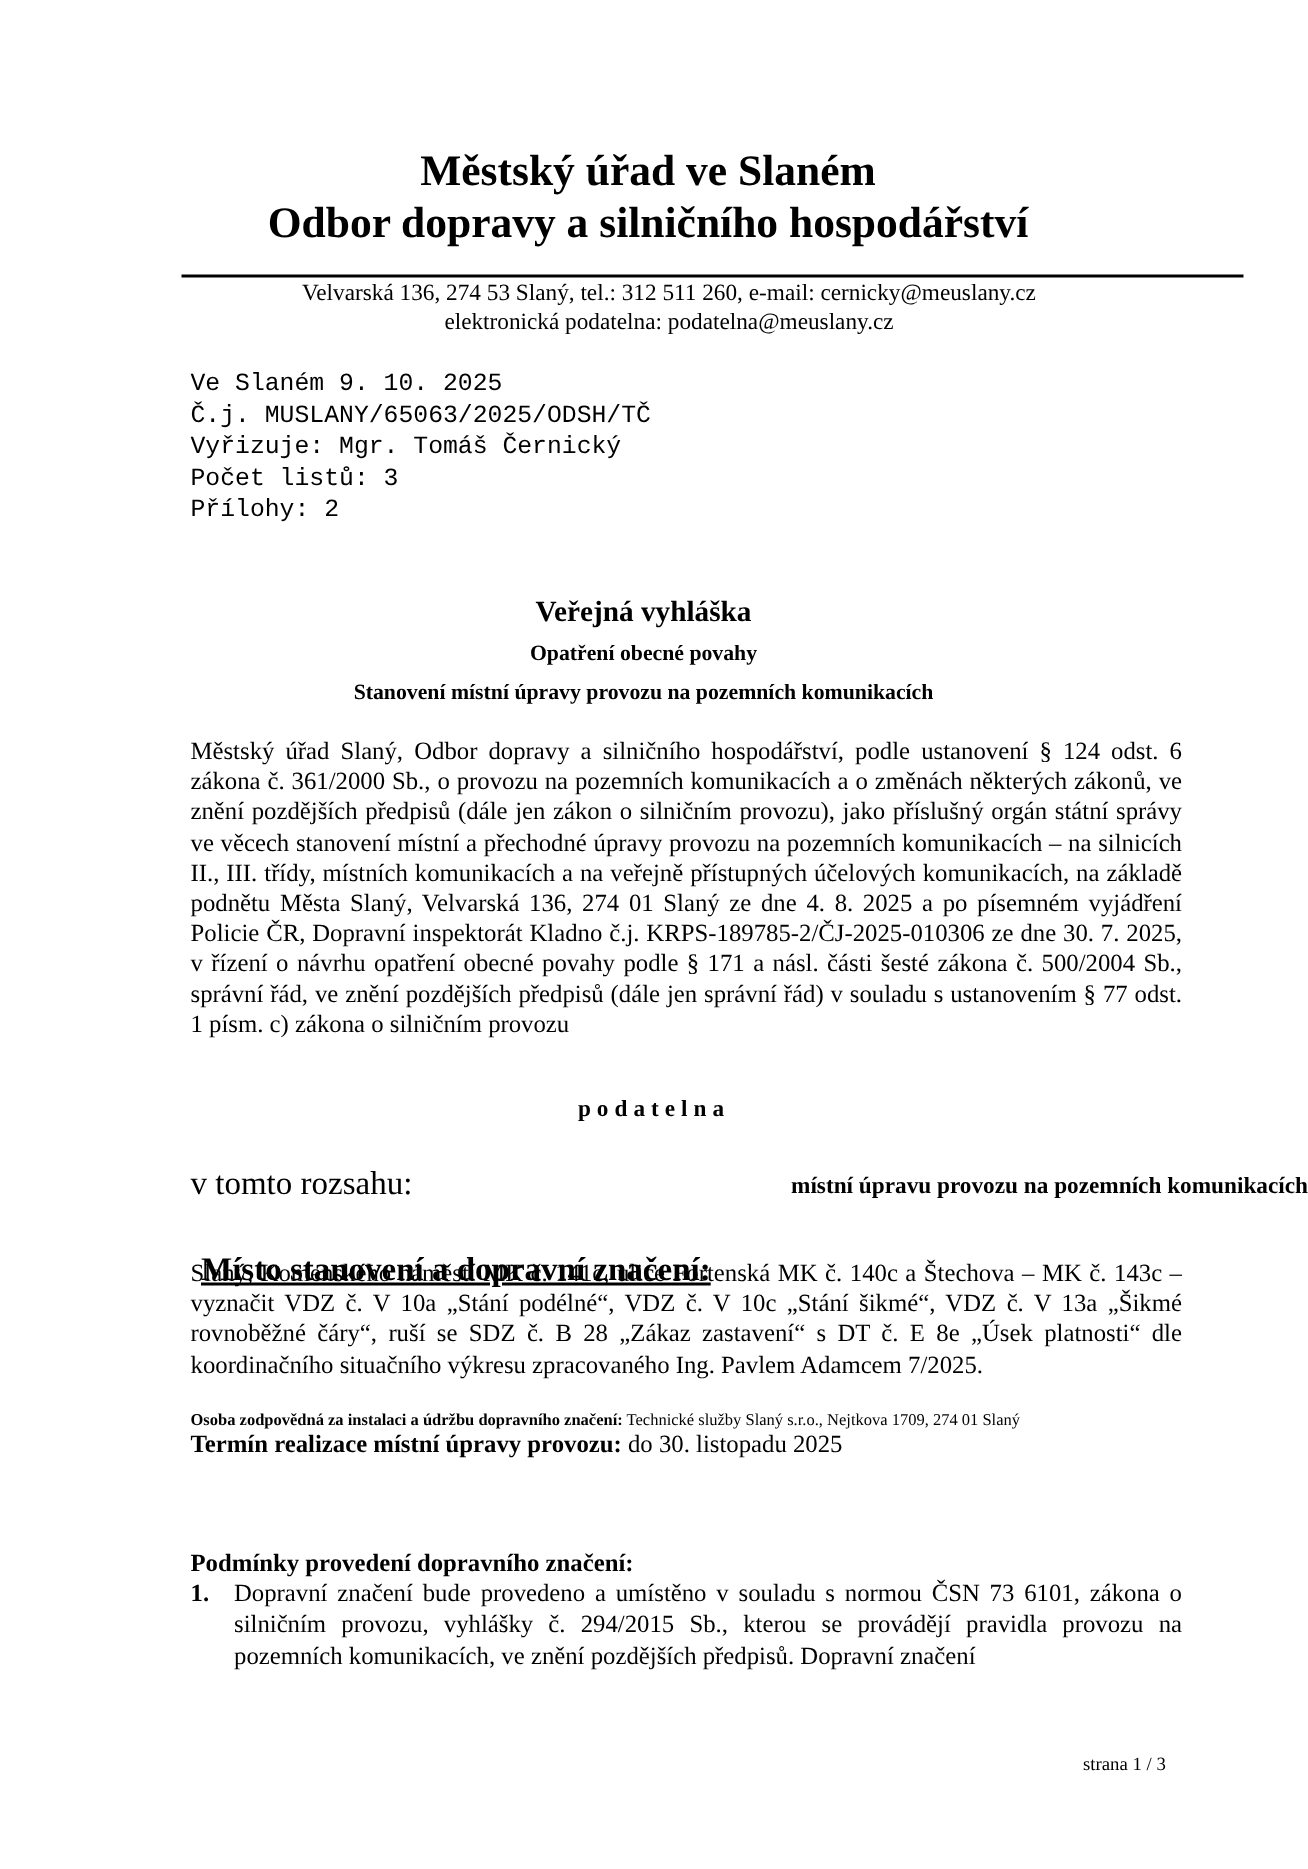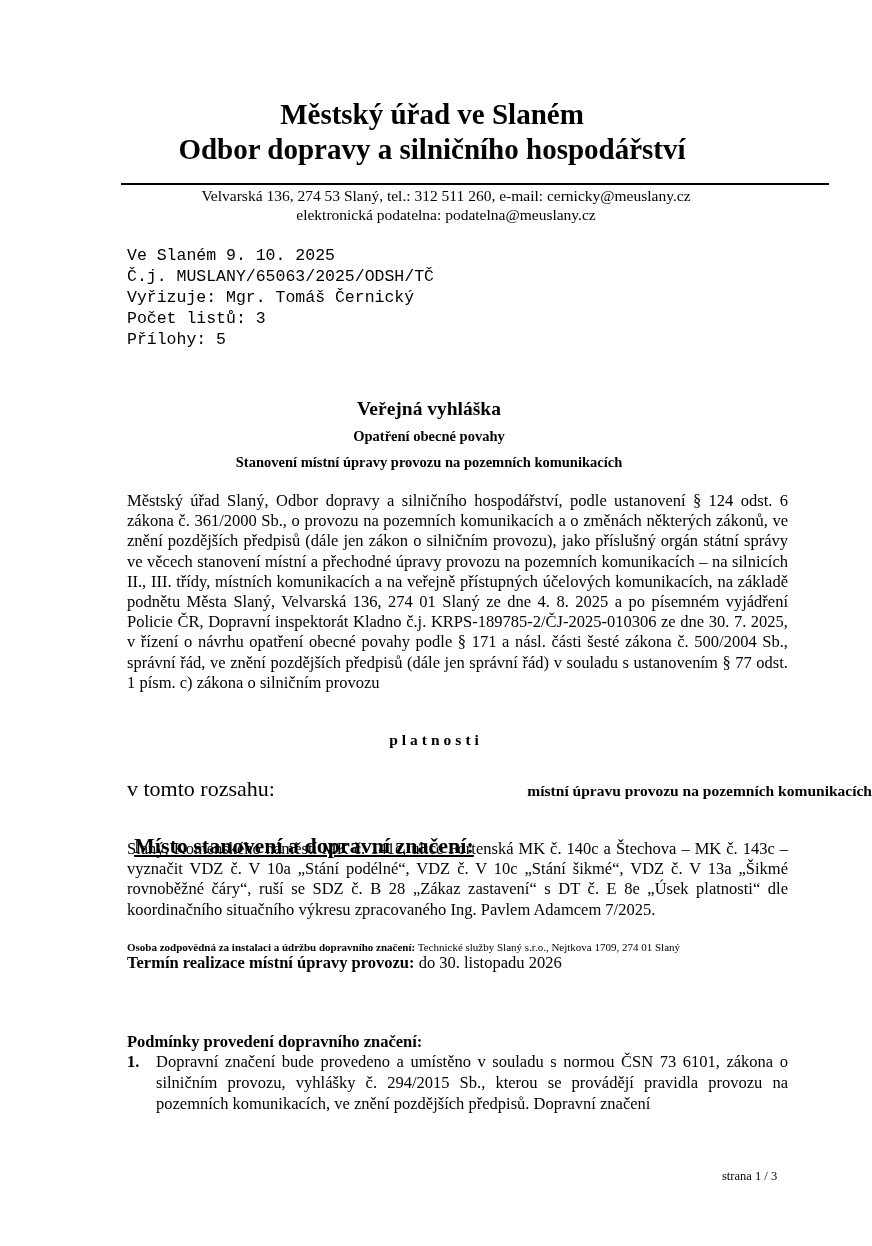--- a/index.html
+++ b/index.html
@@ -51,38 +51,38 @@
   <div class="title2">Odbor dopravy a silničního hospodářství</div>
   <div class="rule"></div>
   <div class="contact l1">Velvarská 136, 274 53 Slaný, tel.: 312 511 260, e-mail: cernicky@meuslany.cz</div>
   <div class="contact l2">elektronická podatelna: podatelna@meuslany.cz</div>
 
   <div class="meta">
     <div>Ve Slaném 9. 10. 2025</div>
     <div>Č.j. MUSLANY/65063/2025/ODSH/TČ</div>
     <div>Vyřizuje: Mgr. Tomáš Černický</div>
     <div>Počet listů: 3</div>
-    <div>Přílohy: 5</div>
+    <div>Přílohy: 2</div>
   </div>
 
   <div class="center h-vv">Veřejná vyhláška</div>
   <div class="center h-oop">Opatření obecné povahy</div>
   <div class="center h-stan">Stanovení místní úpravy provozu na pozemních komunikacích</div>
 
   <div class="para p1">Městský úřad Slaný, Odbor dopravy a silničního hospodářství, podle ustanovení § 124 odst. 6 zákona č. 361/2000 Sb., o provozu na pozemních komunikacích a o změnách některých zákonů, ve znění pozdějších předpisů (dále jen zákon o silničním provozu), jako příslušný orgán státní správy ve věcech stanovení místní a přechodné úpravy provozu na pozemních komunikacích – na silnicích II., III. třídy, místních komunikacích a na veřejně přístupných účelových komunikacích, na základě podnětu Města Slaný, Velvarská 136, 274 01 Slaný ze dne 4. 8. 2025 a po písemném vyjádření Policie ČR, Dopravní inspektorát Kladno č.j. KRPS-189785-2/ČJ-2025-010306 ze dne 30. 7. 2025, v řízení o návrhu opatření obecné povahy podle § 171 a násl. části šesté zákona č. 500/2004 Sb., správní řád, ve znění pozdějších předpisů (dále jen správní řád) v souladu s ustanovením § 77 odst. 1 písm. c) zákona o silničním provozu</div>
 
-  <div class="center stanovuje">platnosti</div>
+  <div class="center stanovuje">podatelna</div>
   <div class="center mu">místní úpravu provozu na pozemních komunikacích</div>
 
   <div class="v-tomto">v tomto rozsahu:</div>
   <div class="misto">Místo stanovení a dopravní značení:</div>
   <div class="para p2">Slaný, Komenského náměstí MK č. 141c, ulice Fortenská MK č. 140c a Štechova – MK č. 143c – vyznačit VDZ č. V 10a „Stání podélné“, VDZ č. V 10c „Stání šikmé“, VDZ č. V 13a „Šikmé rovnoběžné čáry“, ruší se SDZ č. B 28 „Zákaz zastavení“ s DT č.  E 8e „Úsek platnosti“ dle koordinačního situačního výkresu zpracovaného Ing. Pavlem Adamcem 7/2025.</div>
 
   <div class="termin">
-    <b>Termín realizace místní úpravy provozu:</b><span> do 30. listopadu 2026</span>
+    <b>Termín realizace místní úpravy provozu:</b><span> do 30. listopadu 2025</span>
   </div>
 
   <div class="osoba">
     <b>Osoba zodpovědná za instalaci a údržbu dopravního značení:</b><span> Technické služby Slaný s.r.o., Nejtkova 1709, 274 01 Slaný</span>
   </div>
 
   <div class="podm">Podmínky provedení dopravního značení:</div>
 
   <div class="item">
     <span class="num">1.</span>

